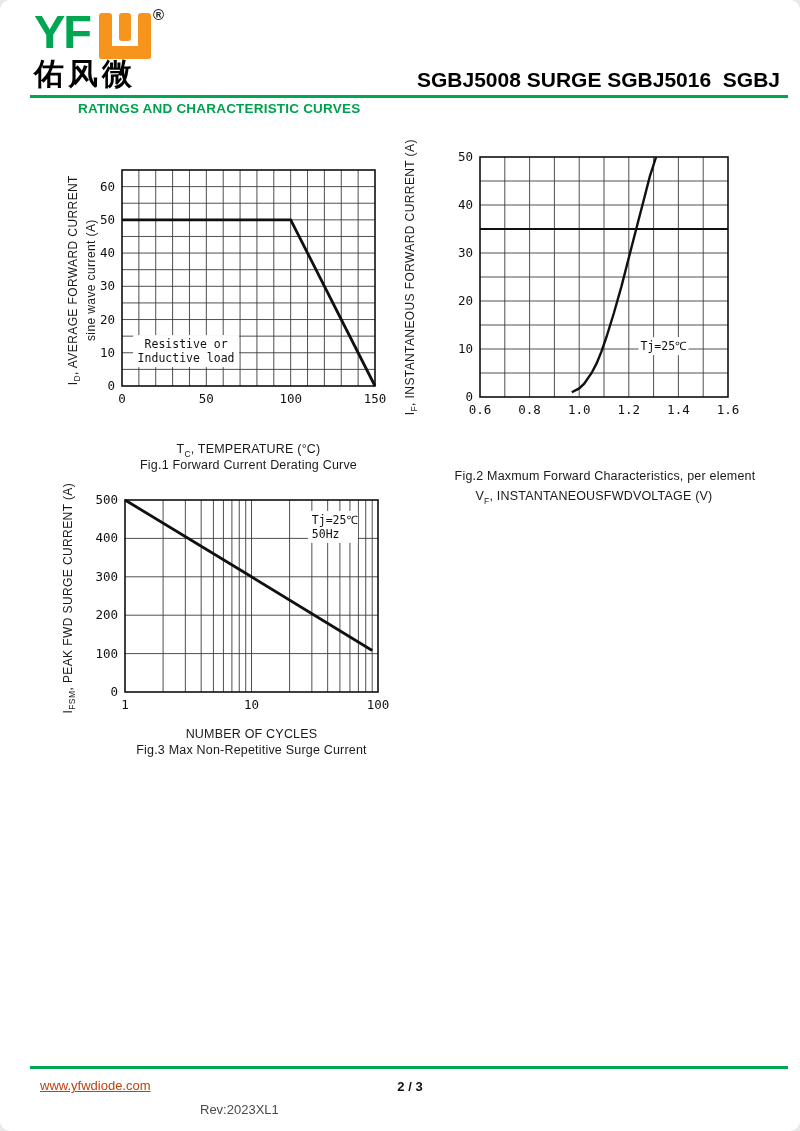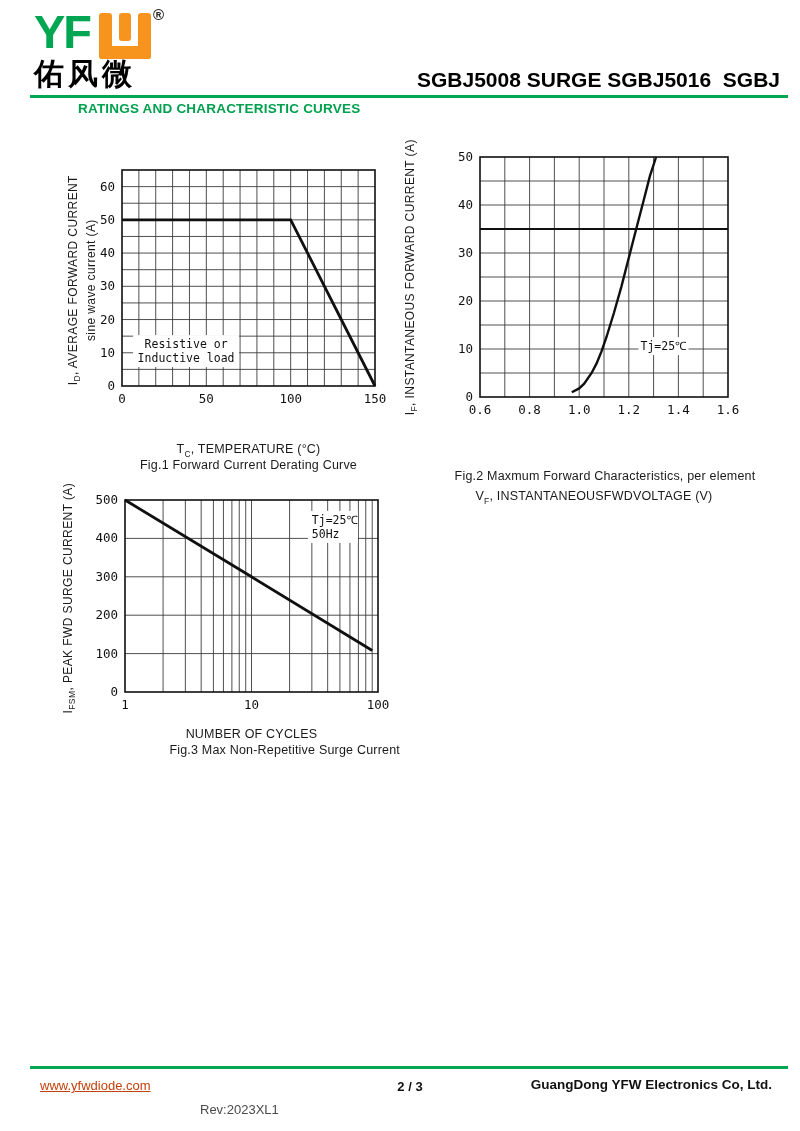--- a/index.html
+++ b/index.html
@@ -5,20 +5,21 @@
 <style>
   html,body{margin:0;padding:0;background:#e8e8e8;}
   .page{
     position:relative;
     width:800px;height:1131px;
     margin:0 auto;
     background:#ffffff;
     font-family:"Liberation Sans",sans-serif;
     color:#111;
     overflow:hidden;
+    border-radius:10px;
   }
   
   .logo-yf{
     position:absolute;left:34px;top:8px;
     font-size:47px;font-weight:bold;letter-spacing:-2px;
     color:#00a651;line-height:1;
   }
   .logo-mark{position:absolute;left:99px;top:13px;}
   .logo-reg{
     position:absolute;left:153px;top:6px;
@@ -241,21 +242,20 @@
       <text x="27" y="206" text-anchor="end" font-size="12.5px" font-family="&quot;DejaVu Sans Mono&quot;,monospace" fill="#101010">0</text>
       <text x="27" y="167.6" text-anchor="end" font-size="12.5px" font-family="&quot;DejaVu Sans Mono&quot;,monospace" fill="#101010">100</text>
       <text x="27" y="129.2" text-anchor="end" font-size="12.5px" font-family="&quot;DejaVu Sans Mono&quot;,monospace" fill="#101010">200</text>
       <text x="27" y="90.80000000000001" text-anchor="end" font-size="12.5px" font-family="&quot;DejaVu Sans Mono&quot;,monospace" fill="#101010">300</text>
       <text x="27" y="52.39999999999998" text-anchor="end" font-size="12.5px" font-family="&quot;DejaVu Sans Mono&quot;,monospace" fill="#101010">400</text>
       <text x="27" y="14" text-anchor="end" font-size="12.5px" font-family="&quot;DejaVu Sans Mono&quot;,monospace" fill="#101010">500</text>
     </svg>
   <div class="xlabel" style="left:125px;top:727px;width:253px;">
     <span></span><sub></sub><span>NUMBER OF CYCLES</span>
   </div>
-  <div class="caption" style="left:103px;top:743px;width:297px;text-align:right;">Fig.3 Max Non-Repetitive Surge Current</div>
+  <div class="caption" style="left:103px;top:743px;width:297px;">Fig.3 Max Non-Repetitive Surge Current</div>
 
   <div class="rule rule-bottom"></div>
   <a class="footer-website" href="#">www.yfwdiode.com</a>
   <div class="footer-rev">Rev:2023XL1</div>
   <div class="footer-page">2 / 3</div>
-  <div class="footer-company">GuangDong YFW Electronics Co, Ltd.</div>
 
 </div>
 
 </body></html>

